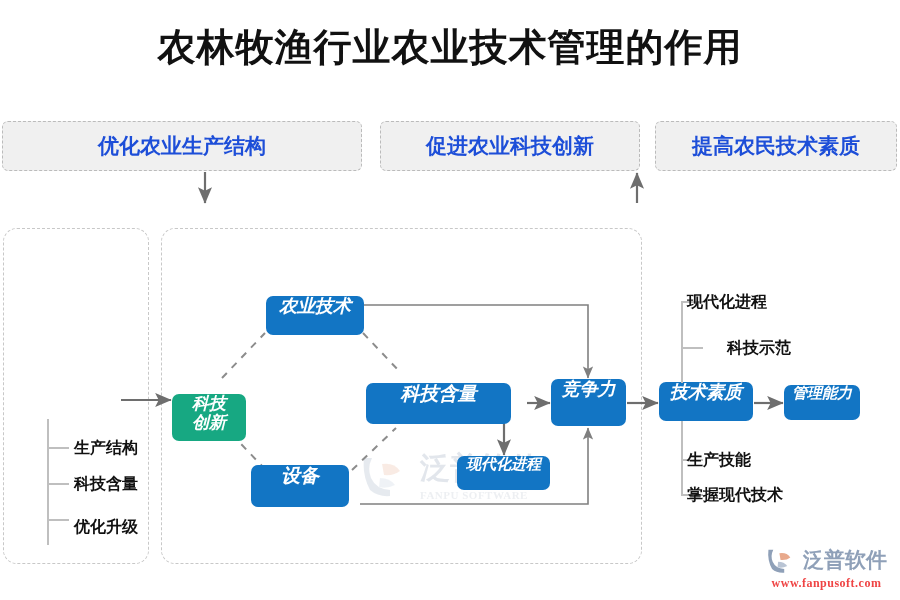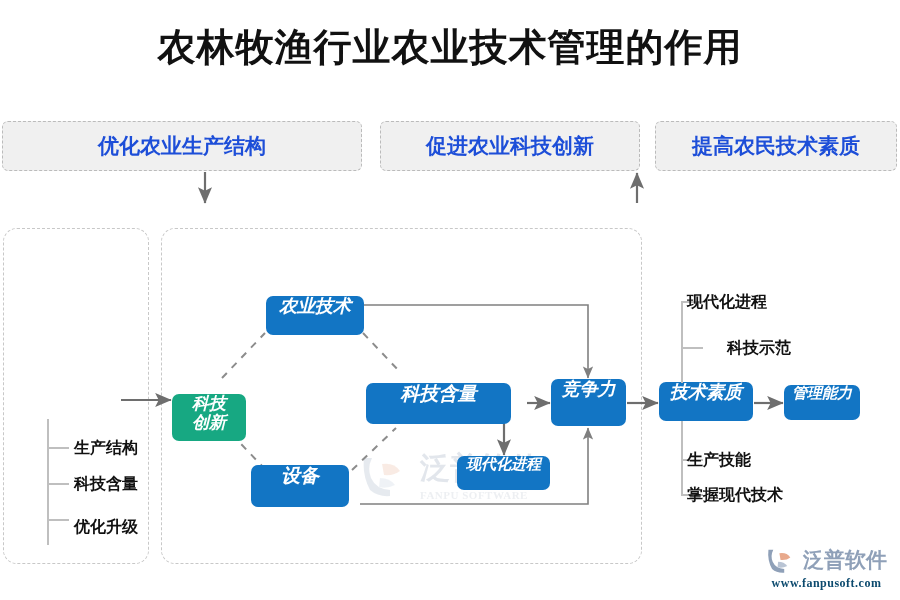--- a/index.html
+++ b/index.html
@@ -102,21 +102,21 @@
     white-space: nowrap;
   }
   .wm-sub {
     font-family: "Liberation Serif", "DejaVu Serif", serif;
     font-weight: bold;
     color: #C9B0A0;
     letter-spacing: 0.5px;
     white-space: nowrap;
   }
   .wm-main .wm-text { color: #8FA0B8; }
-  .wm-main .wm-sub  { color: #0c4a6e; }
+  .wm-main .wm-sub  { color: #ef4444; }
 
   svg.overlay {
     position: absolute;
     left: 0; top: 0;
     width: 900px; height: 600px;
     pointer-events: none;
   }
 </style>
 </head>
 <body>

